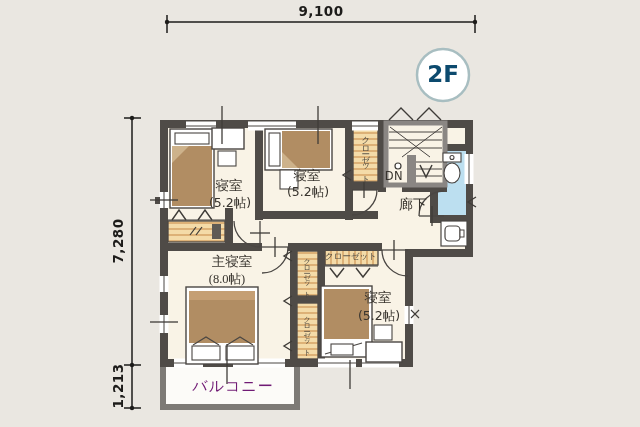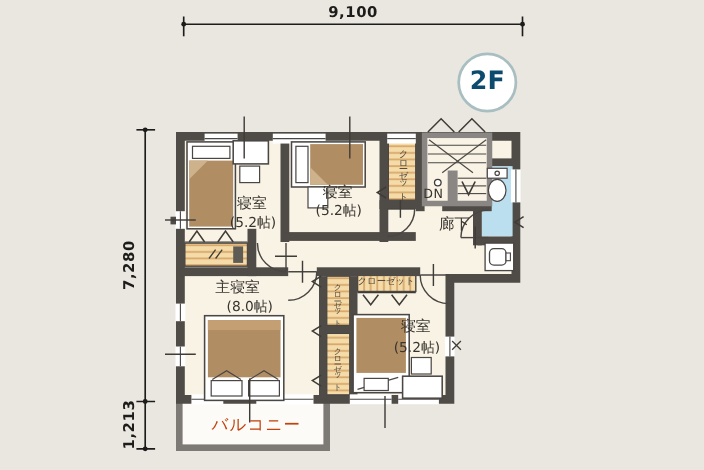--- a/index.html
+++ b/index.html
@@ -11,21 +11,21 @@
   .room-name{font-size:13.5px;font-weight:500;}
   .room-size{font-size:12.5px;font-weight:500;}
   .dim{font-size:13.5px;font-weight:600;color:#1d1c1a;letter-spacing:.5px;}
   .dim.vert{transform:translate(-50%,-50%) rotate(-90deg);}
   .badge-text{font-size:23px;font-weight:600;color:#0c4a6e;}
   .vtext{writing-mode:vertical-rl;text-orientation:upright;letter-spacing:0;}
   .closet-lbl{font-size:8.5px;color:#4a463f;}
   .closet-lbl.small{font-size:7.2px;}
   .hall-lbl{font-size:14px;font-weight:500;}
   .dn-lbl{font-size:11.5px;font-weight:500;letter-spacing:.5px;}
-  .balcony-lbl{font-size:15px;color:#c2410c;letter-spacing:1px;}
+  .balcony-lbl{font-size:15px;color:#701a75;letter-spacing:1px;}
 </style>
 </head>
 <body>
 
 <div class="stage">
 
 <svg width="640" height="427" viewBox="0 0 640 427">
   <defs>
     <pattern id="pH" width="8" height="6" patternUnits="userSpaceOnUse">
       <rect width="8" height="6" fill="#f4dba8"></rect>
@@ -259,22 +259,22 @@
 <div class="lbl dim vert" style="left:119px;top:241px;">7,280</div>
 <div class="lbl dim vert" style="left:119px;top:386px;">1,213</div>
 <div class="lbl badge-text" style="left:443px;top:74px;">2F</div>
 
 <div class="lbl room-name" style="left:229px;top:186px;">寝室</div>
 <div class="lbl room-size" style="left:230px;top:203px;">(5.2帖)</div>
 
 <div class="lbl room-name" style="left:307px;top:176px;">寝室</div>
 <div class="lbl room-size" style="left:308px;top:192px;">(5.2帖)</div>
 
-<div class="lbl room-name" style="left:216px;top:262px;">主寝室</div>
-<div class="lbl room-size" style="left:227px;top:279px;">(8.0帖)</div>
+<div class="lbl room-name" style="left:232px;top:262px;">主寝室</div>
+<div class="lbl room-size" style="left:227px;top:279px;font-family:Liberation Serif, serif;">(8.0帖)</div>
 
 <div class="lbl room-name" style="left:378px;top:298px;">寝室</div>
 <div class="lbl room-size" style="left:379px;top:316px;">(5.2帖)</div>
 
 <div class="lbl hall-lbl" style="left:413px;top:204px;">廊下</div>
 <div class="lbl dn-lbl" style="left:394px;top:177px;">DN</div>
 <div class="lbl balcony-lbl" style="left:233px;top:386px;">バルコニー</div>
 
 <div class="lbl closet-lbl vtext" style="left:366px;top:154px;">クローゼット</div>
 <div class="lbl closet-lbl vtext small" style="left:307px;top:273px;">クローゼット</div>

